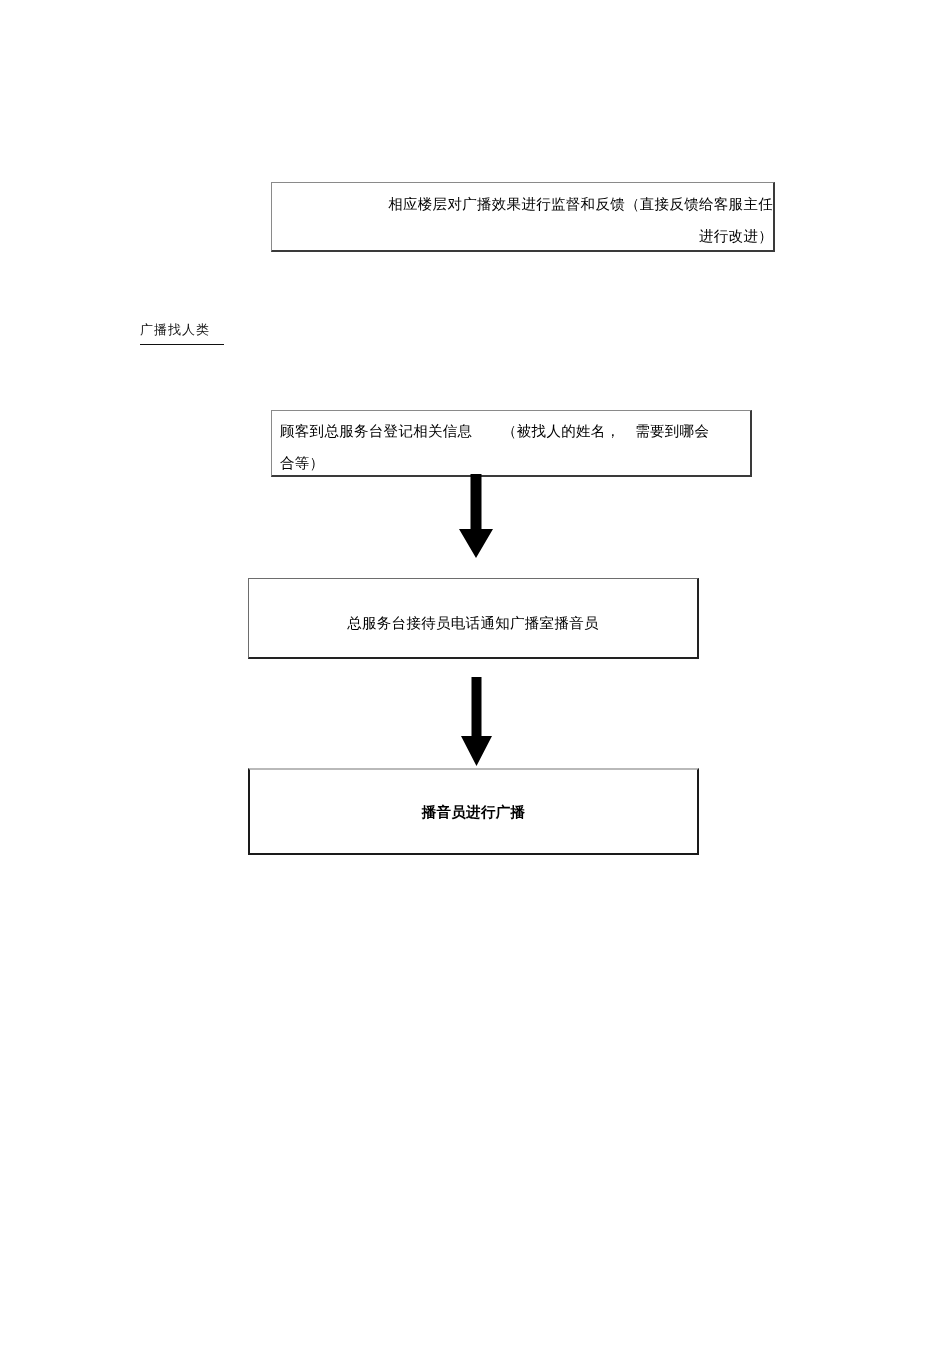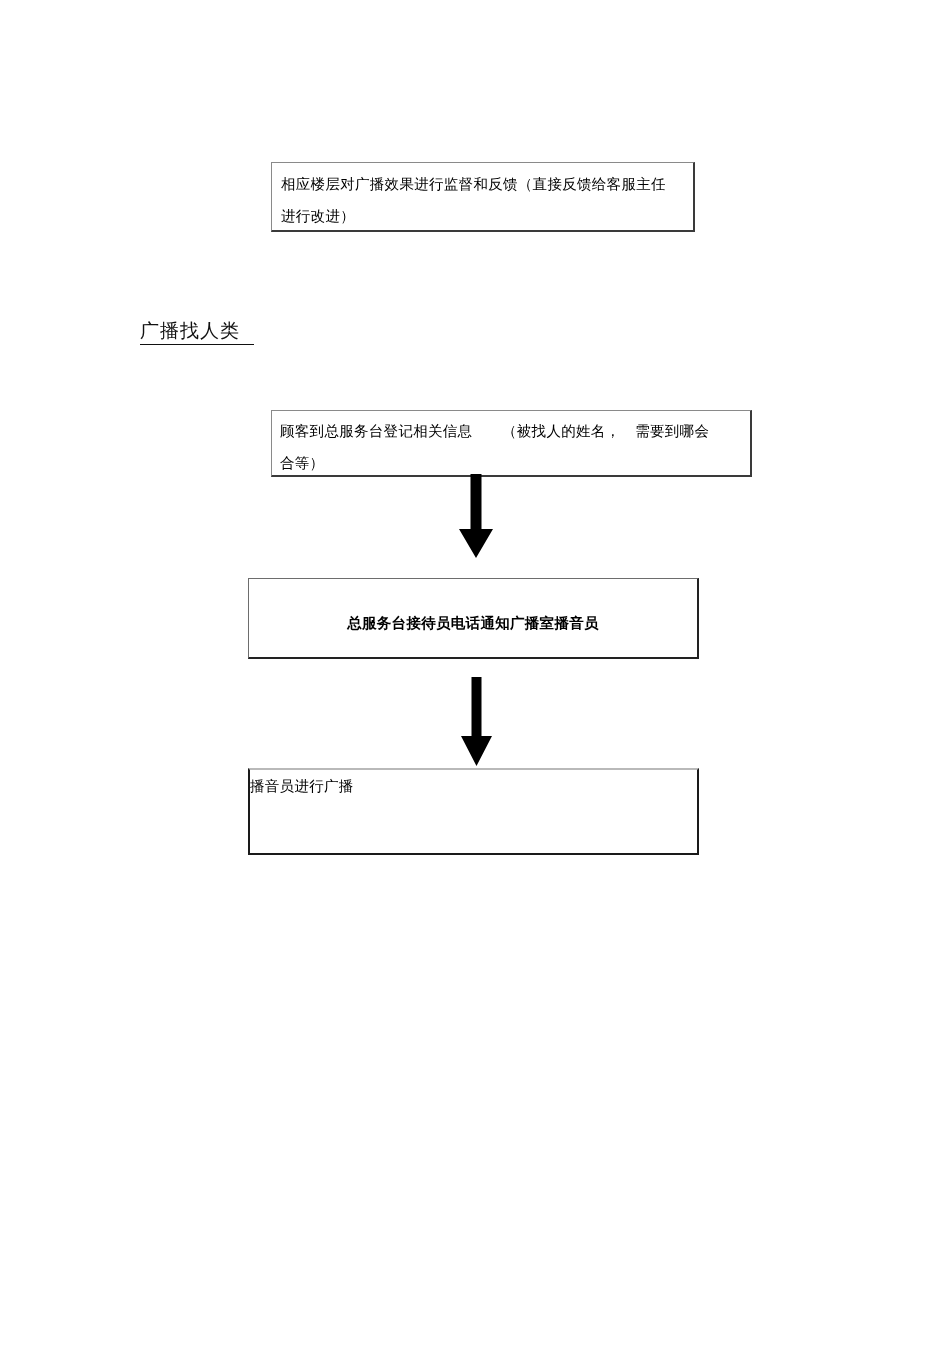--- a/index.html
+++ b/index.html
@@ -32,23 +32,24 @@
   .flow-box .box-text {
     font-size: 14.5px;
     line-height: 32px;
     letter-spacing: 0.3px;
     white-space: pre-wrap;
   }
 
   
   #box-feedback {
     left: 271px;
-    top: 162px;
-    width: 424px;
+    top: 182px;
+    width: 504px;
     height: 70px;
+    text-align: right;
   }
   #box-feedback .box-text {
     padding: 5px 0 0 9px;
   }
 
   
   #box-register {
     left: 271px;
     top: 410px;
     width: 481px;
@@ -61,48 +62,50 @@
   
   #box-notify {
     left: 248px;
     top: 578px;
     width: 451px;
     height: 81px;
     border-top: 1px solid #6d6d6d;
     border-left: 1px solid #6d6d6d;
     border-right: 2px solid #222222;
     border-bottom: 2px solid #222222;
-    font-weight: bold;
   }
   #box-notify .box-text {
     text-align: center;
     padding-top: 28px;
   }
 
   
   #box-broadcast {
     left: 248px;
     top: 768px;
     width: 451px;
     height: 87px;
     border-top: 2px solid #b9b9b9;
     border-left: 2px solid #1a1a1a;
     border-right: 2px solid #1a1a1a;
     border-bottom: 2px solid #1a1a1a;
   }
   #box-broadcast .box-text {
+    text-align: center;
+    padding-top: 26px;
+    font-weight: bold;
   }
 
   
   #section-heading {
     position: absolute;
     left: 140px;
     top: 318px;
-    font-family: Liberation Sans, sans-serif;
-    font-size: 19px;
+    font-family: Liberation Mono, monospace;
+    font-size: 13px;
     line-height: 26px;
     letter-spacing: 1px;
     color: #111111;
     padding-right: 14px;
     border-bottom: 1.5px solid #111111;
     white-space: nowrap;
   }
 
   
   .block-arrow {

